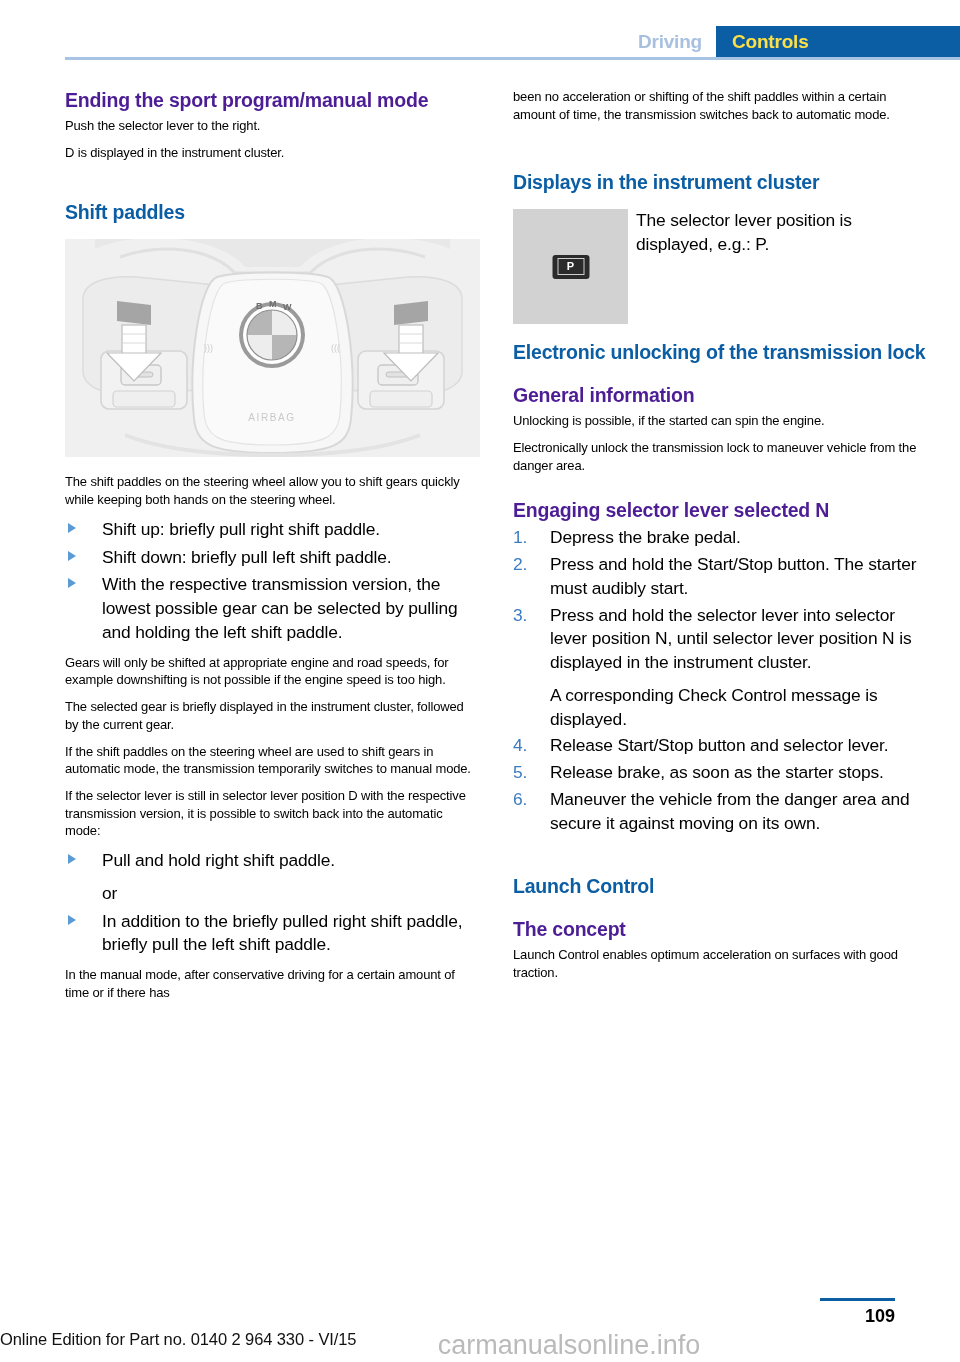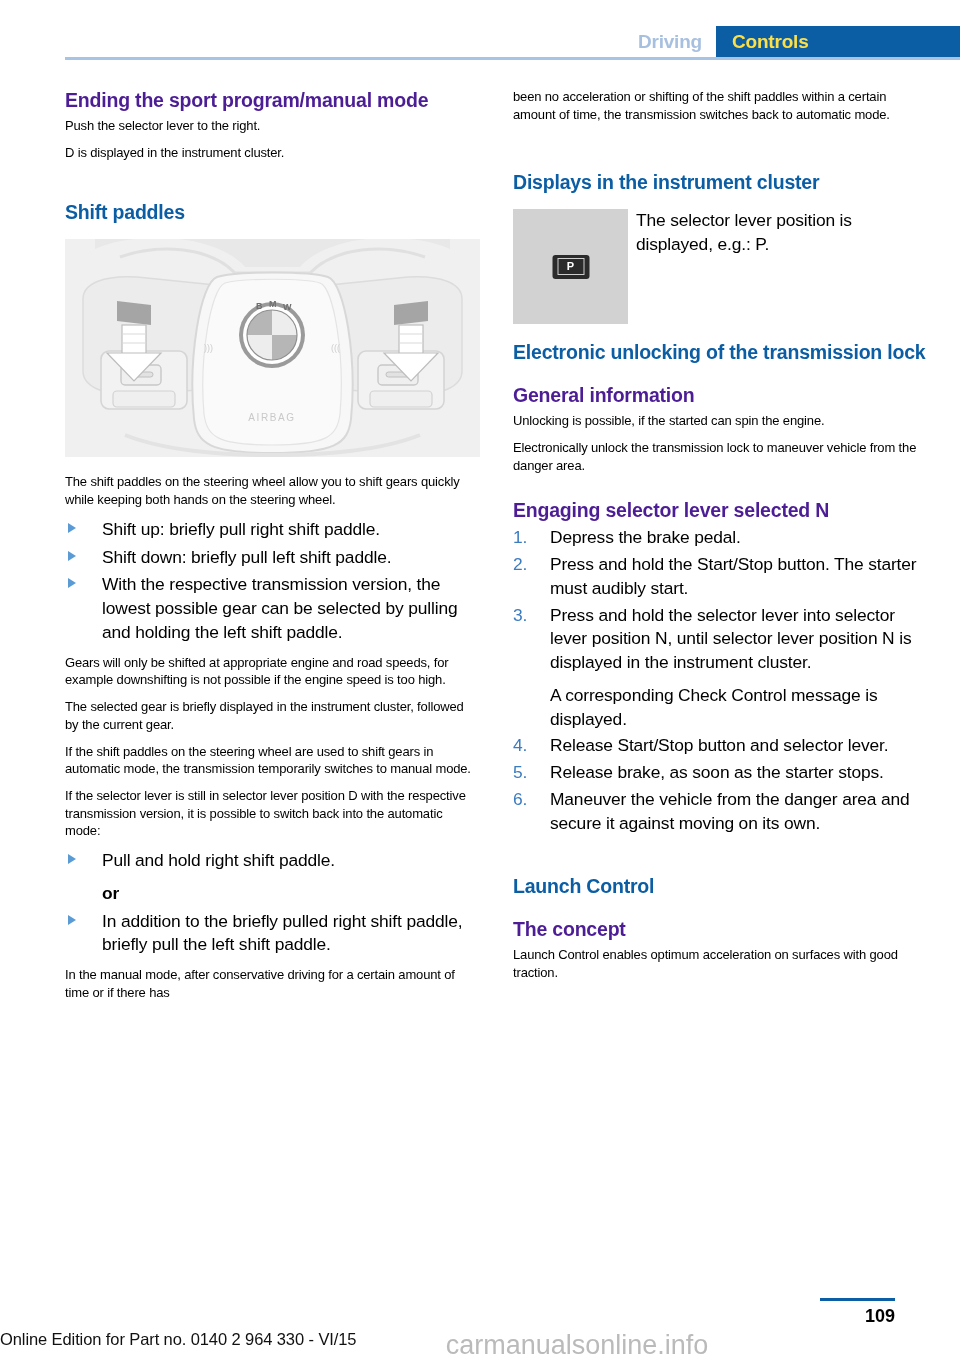--- a/index.html
+++ b/index.html
@@ -127,21 +127,20 @@
     border-left: 8px solid #5b9bd5;
     border-top: 5.5px solid transparent;
     border-bottom: 5.5px solid transparent;
   }
   .sub-line {
     padding-left: 37px;
     font-size: 17.4px;
     line-height: 1.365;
     margin-bottom: 4px;
     letter-spacing: -0.15px;
-    font-weight: bold;
   }
 
   
   ol.steps {
     list-style: none;
     margin: 0 0 9px 0;
     padding: 0;
     counter-reset: stp;
   }
   ol.steps li {
@@ -252,21 +251,21 @@
     position: absolute;
     left: 0;
     top: 40px;
     width: 960px;
     font-size: 16.5px;
     color: #111;
     letter-spacing: -0.1px;
   }
   .watermark {
     position: absolute;
-    left: 8px;
+    left: 0;
     top: 40px;
     width: 928px;
     text-align: center;
     font-size: 27px;
     color: rgba(130,130,130,0.55);
     letter-spacing: 0px;
     padding-left: 210px;
     box-sizing: border-box;
     pointer-events: none;
   }

